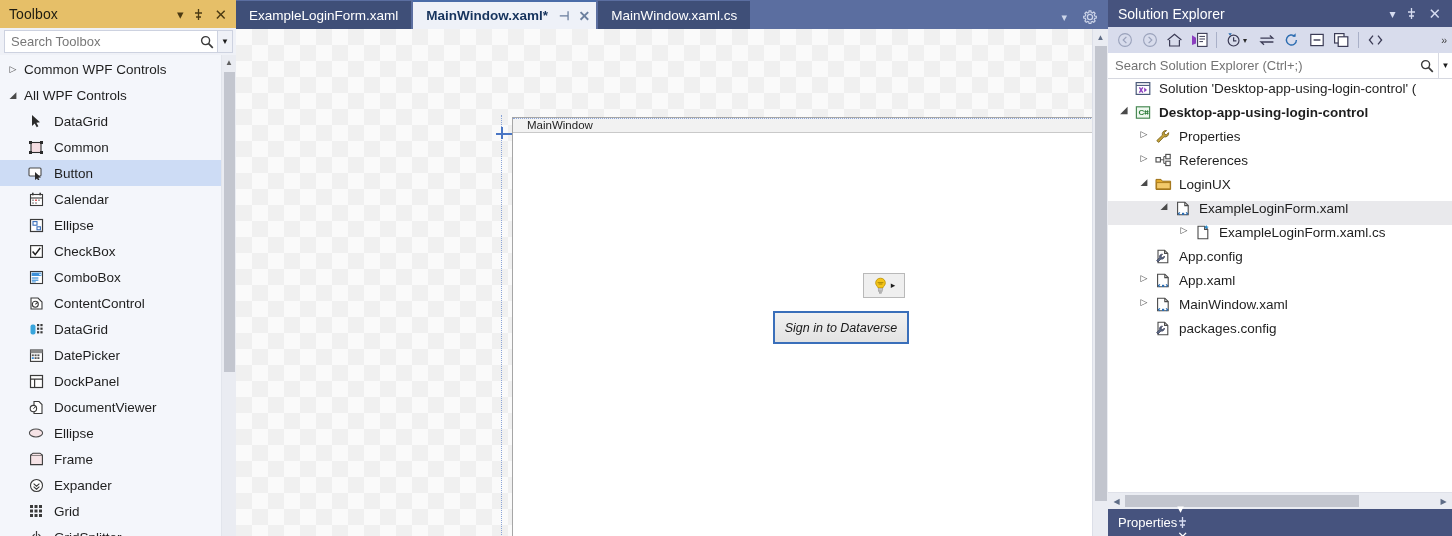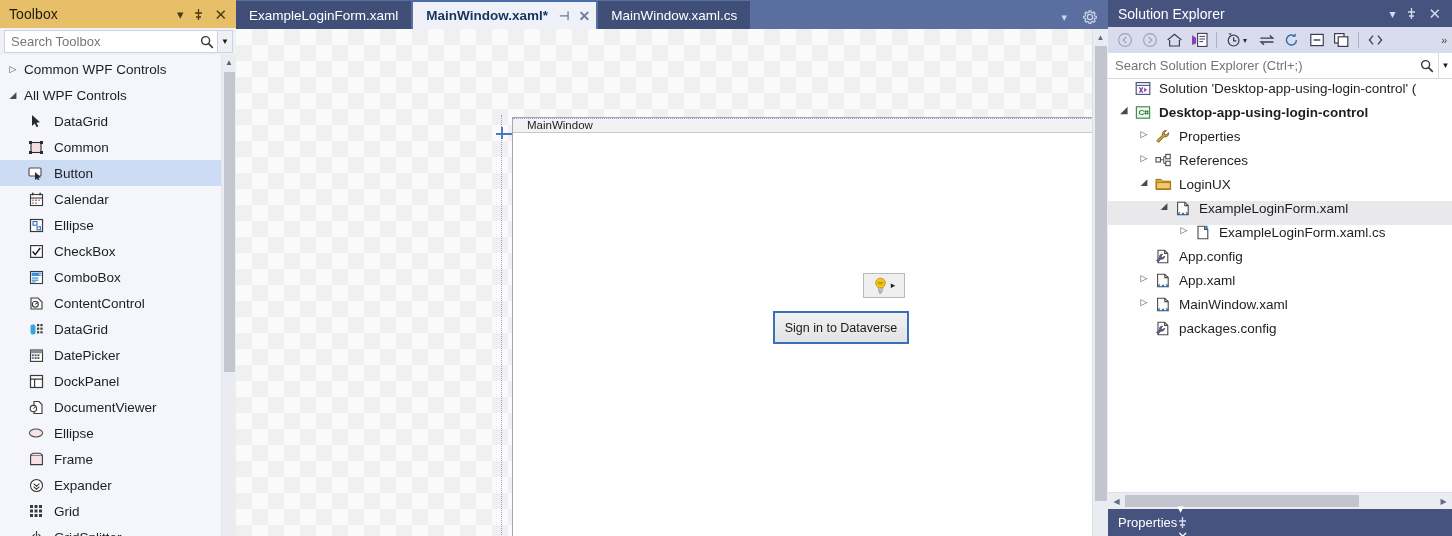--- a/index.html
+++ b/index.html
@@ -121,21 +121,21 @@
     background: #efefef; border: 1px solid #b9b9b9; display: flex;
     align-items: center; justify-content: center; gap: 3px; cursor: pointer;
   }
   .lightbulb-chip .tri { font-size: 9px; color: #1d1d1d; line-height: 1; }
 
   .dv-button {
     position: absolute; left: 261px; top: 179px; width: 134px; height: 31px;
     background: linear-gradient(180deg,#f1f1f1 0%,#e3e3e3 100%);
     border: 1px solid #707070; outline: 2px solid #3a6fba; outline-offset: -1px;
     display: flex; align-items: center; justify-content: center;
-    font-size: 12.5px; color: #1a1a1a; cursor: pointer;
+    font-size: 12.5px; color: #1a1a1a; cursor: pointer; font-style: italic;
   }
 
   .editor-vscroll {
     width: 16px; background: #eaecf2; display: flex; flex-direction: column;
     align-items: center; border-left: 1px solid #dcdfe8; flex: 0 0 16px;
   }
   .editor-vscroll .arr { height: 16px; width: 16px; display: flex; align-items: center; justify-content: center; font-size: 8px; color: #5e6c86; }
   .editor-vscroll .thumb { width: 12px; background: #c2c5ce; margin: 1px 0; }
 
   

